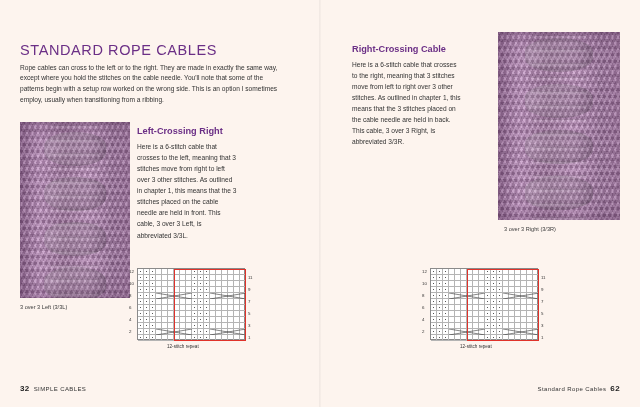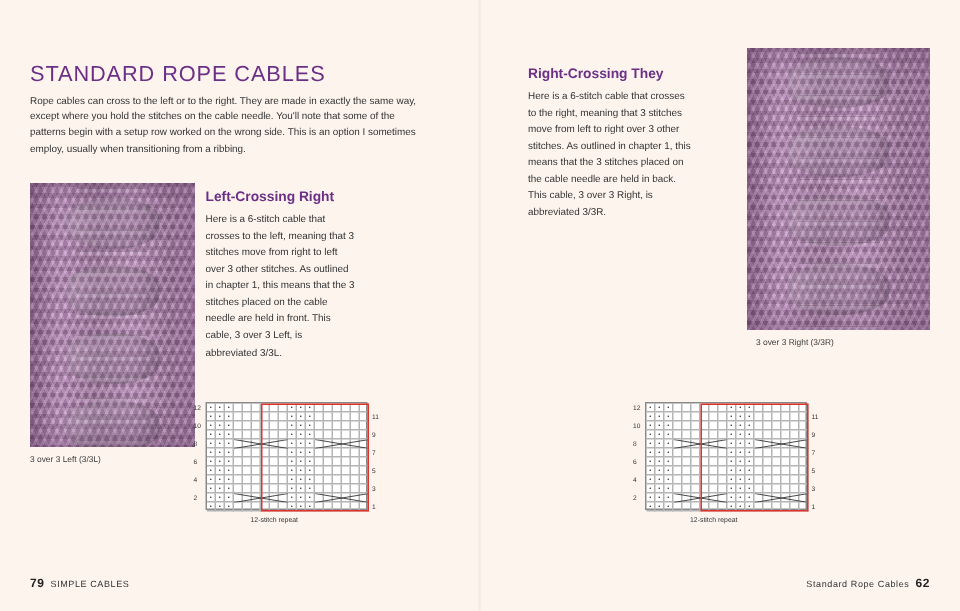--- a/index.html
+++ b/index.html
@@ -461,25 +461,25 @@
         <div class="rownum" style="left: 111px; top: 19.5px;">9</div>
         <div class="rownum" style="left: 111px; top: 31.5px;">7</div>
         <div class="rownum" style="left: 111px; top: 43.5px;">5</div>
         <div class="rownum" style="left: 111px; top: 55.5px;">3</div>
         <div class="rownum" style="left: 111px; top: 67.5px;">1</div>
       </div>
     <div class="repeat-label" style="left:30px; top:76px;">12-stitch repeat</div>
   </div>
 
   <div class="folio-left">
-    <span class="num">79</span><span>SIMPLE CABLES</span>
+    <span class="num">32</span><span>SIMPLE CABLES</span>
   </div>
 
   <div class="right-col-text">
-    <div class="sub-title">Right-Crossing They</div>
+    <div class="sub-title">Right-Crossing Cable</div>
     <div class="body-col">Here is a 6-stitch cable that crosses to the right, meaning that 3 stitches move from left to right over 3 other stitches. As outlined in chapter 1, this means that the 3 stitches placed on the cable needle are held in back. This cable, 3 over 3 Right, is abbreviated 3/3R.</div>
   </div>
 
   <div class="swatch swatch-right">
     <div class="knit"></div>
     <div class="cable-rope"></div>
     <div class="braid" style="top:6px"></div>
     <div class="braid" style="top:52px"></div>
     <div class="braid" style="top:98px"></div>
     <div class="braid" style="top:144px"></div>

